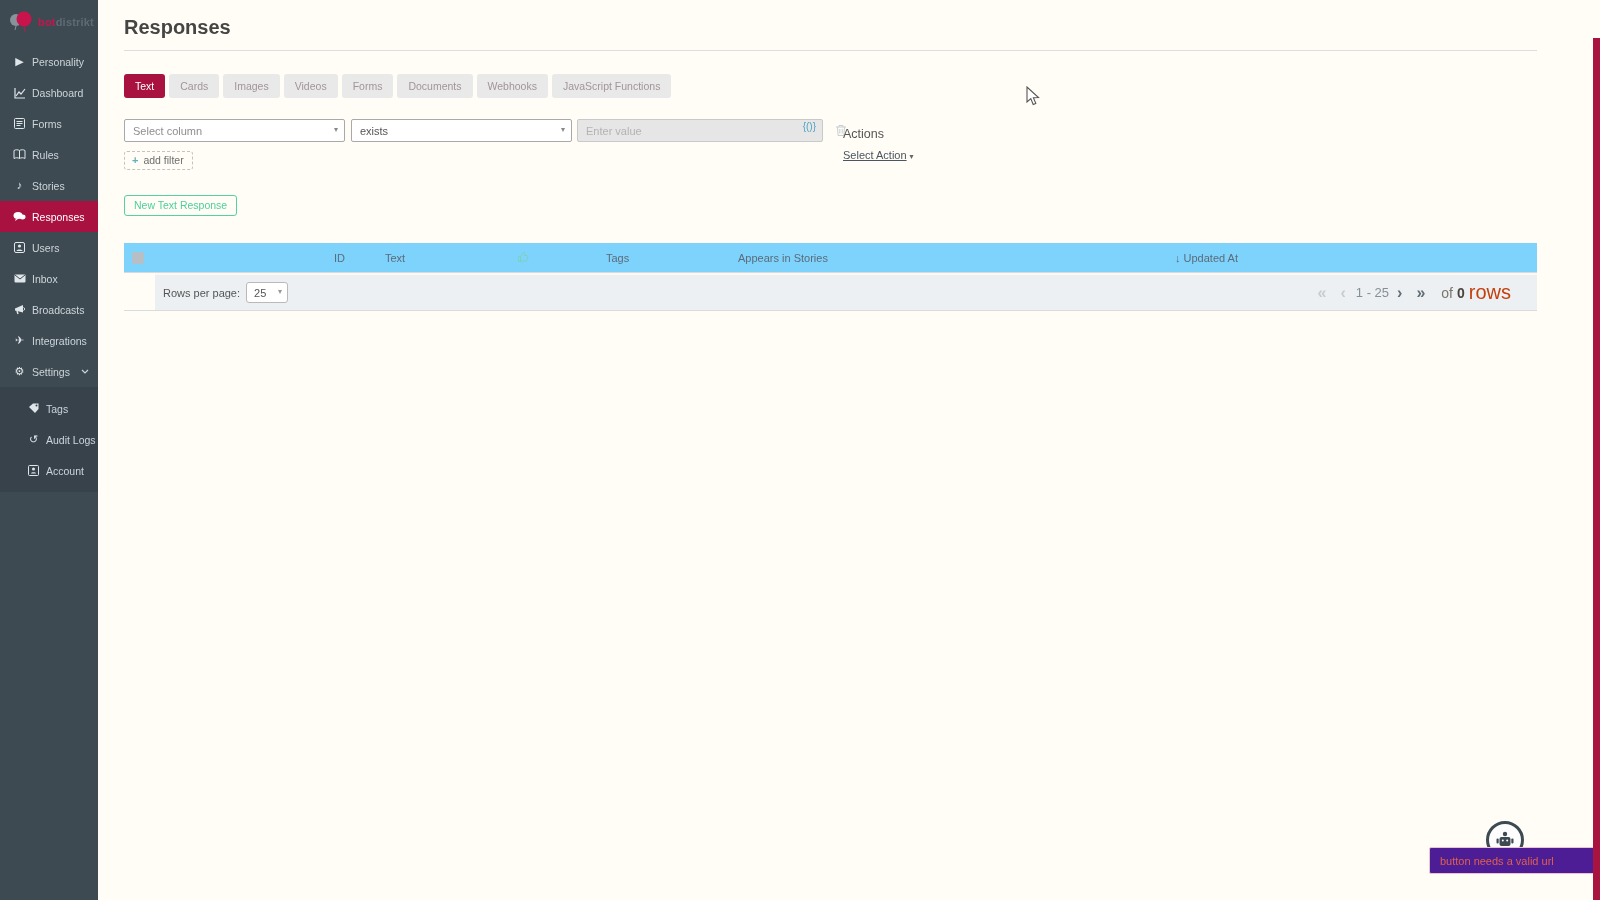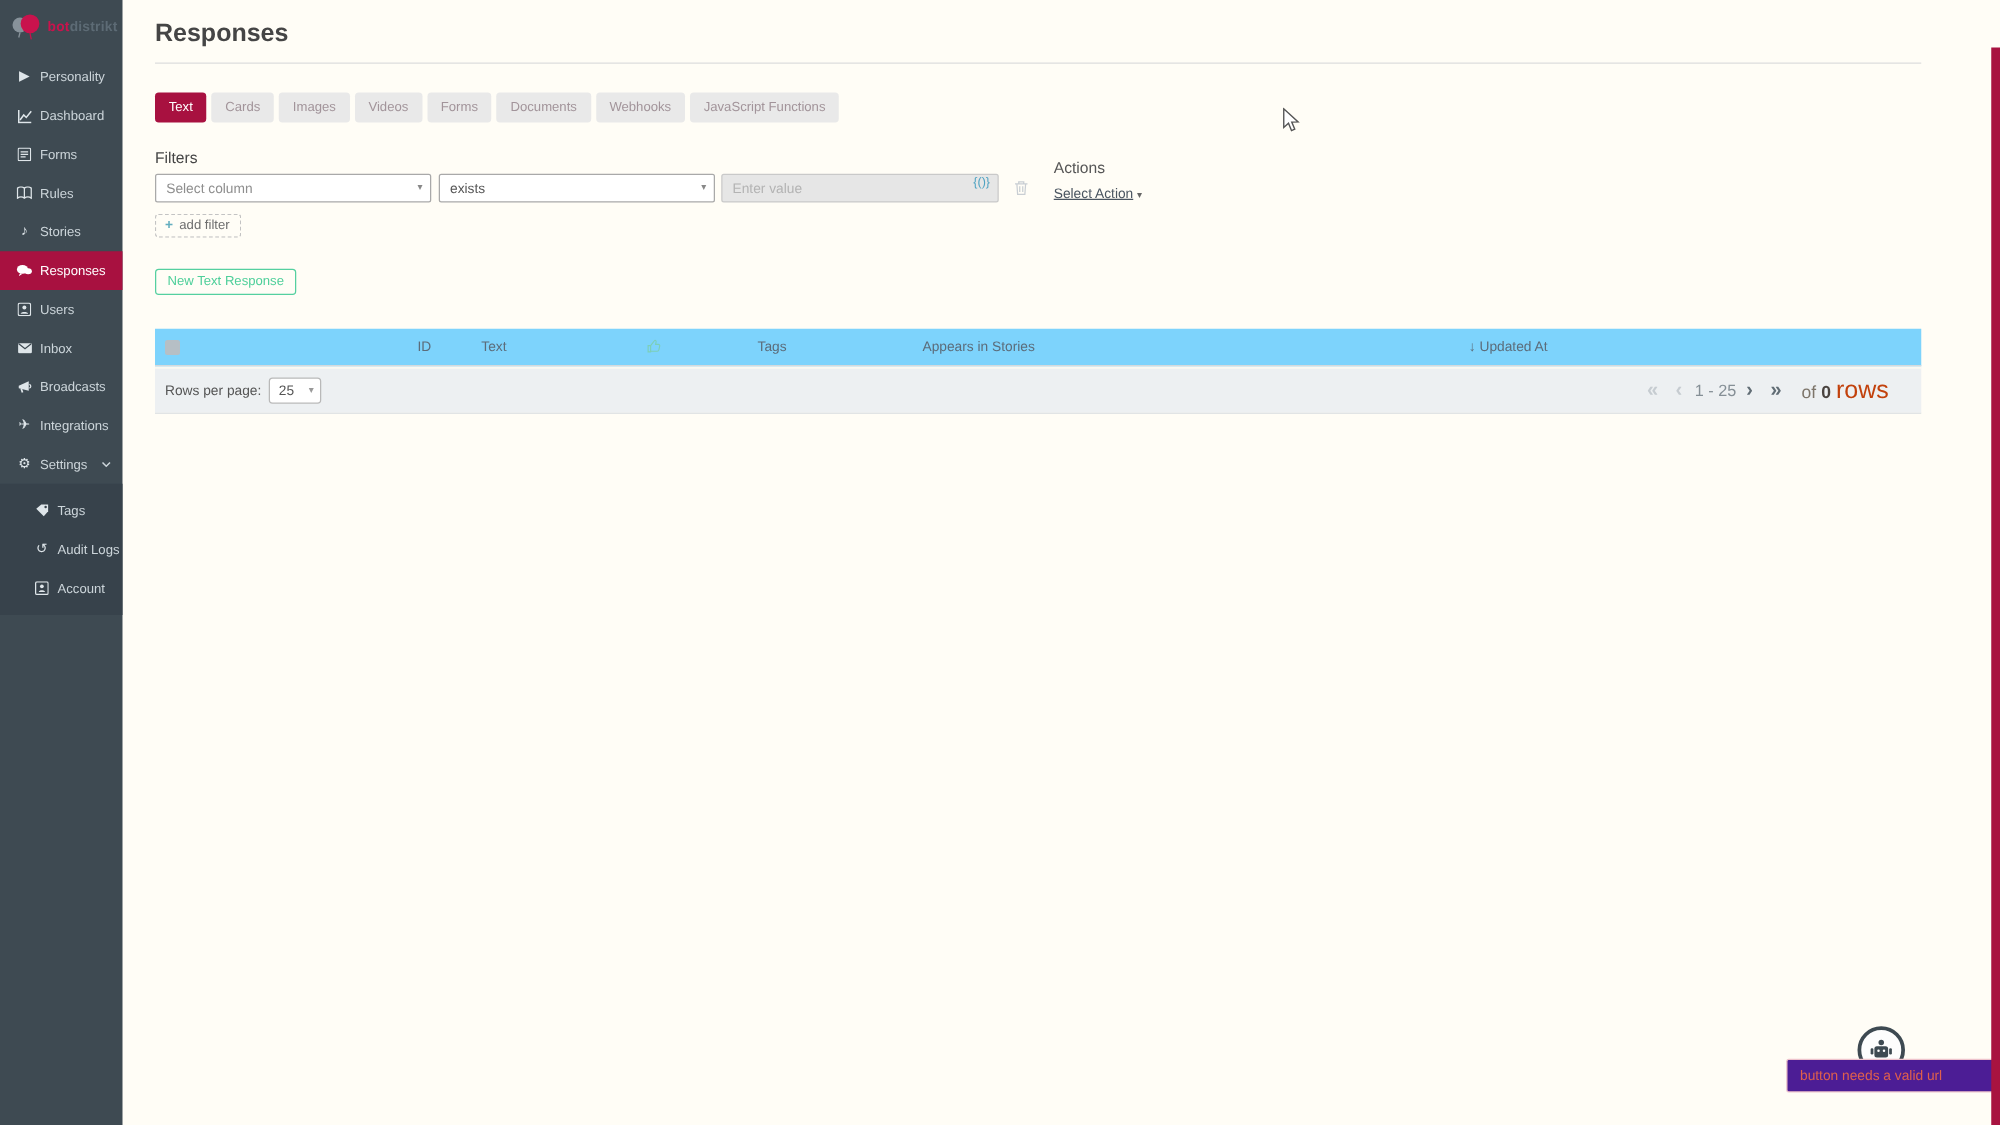--- a/index.html
+++ b/index.html
@@ -33,41 +33,41 @@
   .tab { font-size:10.5px; padding:6px 11px; border-radius:3px; background:#e9e9e9; color:#a2949a; cursor:pointer; }
   .tab.active { background:#a81140; color:#ffffff; }
 
   .filters-zone { position:relative; margin-top:21px; }
   .filters-heading { font-size:12.5px; color:#454545; }
   .filter-row { display:flex; align-items:center; margin-top:6px; }
   .sel { position:relative; height:23px; background:#ffffff; border:1px solid #a9a9a9; border-radius:2px; display:flex; align-items:center; padding:0 18px 0 8px; font-size:11px; }
   .sel .caret { position:absolute; right:6px; top:5px; font-size:8px; color:#888888; }
   .sel-column { width:221px; color:#8e8e8e; margin-right:6px; }
   .sel-operator { width:221px; color:#555555; margin-right:5px; }
-  .value-wrap { position:relative; width:222px; height:23px; background:#e6e6e6; border:1px solid #c9c9c9; border-radius:2px; }
+  .value-wrap { position:relative; width:246px; height:23px; background:#e6e6e6; border:1px solid #c9c9c9; border-radius:2px; }
   .value-input { width:100%; height:100%; background:transparent; border:none; outline:none; font-size:11px; padding:0 34px 0 8px; color:#9c9c9c; font-family:"Liberation Sans", sans-serif; }
   .value-input::placeholder { color:#b3b3b3; }
   .value-badge { position:absolute; right:6px; top:1px; font-size:10px; color:#4fa3c2; }
   .trash { margin-left:12px; display:flex; cursor:pointer; }
   .add-filter { display:inline-flex; align-items:center; margin-top:9px; border:1px dashed #c3c3c3; border-radius:3px; padding:2px 8px 3px 7px; font-size:10.5px; color:#6e6e6e; cursor:pointer; background:#fffdf6; }
   .add-filter .plus { color:#64aebf; font-size:11px; font-weight:bold; margin-right:5px; }
 
   .actions-block { position:absolute; left:719px; top:8px; }
   .actions-heading { font-size:12.5px; color:#555555; }
   .select-action { margin-top:8px; font-size:11px; color:#4a5560; text-decoration:underline; cursor:pointer; display:inline-block; }
   .select-action .sa-caret { font-size:8px; color:#666666; text-decoration:none; display:inline-block; margin-left:3px; }
 
   .new-btn { display:inline-block; margin-top:25px; padding:3px 9px 4px; border:1px solid #55d0a0; color:#4ecf9a; background:transparent; border-radius:3px; font-size:10.5px; cursor:pointer; font-family:"Liberation Sans", sans-serif; }
 
   
   .table { margin-top:27px; border-bottom:1px solid #d7dcdf; }
   .thead { position:relative; height:30px; background:#7dd3fc; border-bottom:1px solid #d4dadd; font-size:11px; color:#5c6c7a; }
   .th { position:absolute; top:9px; }
   .th-check { position:absolute; left:8px; top:9px; width:12px; height:12px; background:#b6bfc5; border-radius:2px; cursor:pointer; }
-  .tfoot { height:37px; background:#edf0f2; border-top:2px solid #fbf9f2; display:flex; align-items:center; padding:0 26px 0 8px; }
+  .tfoot { height:37px; background:#edf0f2; border-top:2px solid #fbf9f2; display:flex; align-items:center; padding:0 26px 0 8px;margin-left:31px; }
   .rpp-label { font-size:11px; color:#555555; }
   .rpp-select { position:relative; width:42px; height:21px; background:#ffffff; border:1px solid #b9b9b9; border-radius:3px; margin-left:6px; display:flex; align-items:center; padding-left:7px; font-size:11px; color:#555555; }
   .rpp-select .caret { position:absolute; right:5px; top:4px; font-size:8px; color:#999999; }
   .pager { margin-left:auto; display:flex; align-items:center; }
   .pg-arrow { font-size:16px; line-height:1; cursor:pointer; font-weight:bold; }
   .pg-dim { color:#c6ccd1; }
   .pg-dark { color:#616d75; }
   .pg-first { margin-right:14px; }
   .pg-prev { margin-right:10px; }
   .pg-range { font-size:13px; color:#858f96; margin-right:8px; }
@@ -228,21 +228,20 @@
     <div class="tab">Cards</div>
     <div class="tab">Images</div>
     <div class="tab">Videos</div>
     <div class="tab">Forms</div>
     <div class="tab">Documents</div>
     <div class="tab">Webhooks</div>
     <div class="tab">JavaScript Functions</div>
   </div>
 
   <div class="filters-zone">
-    <div class="filters-heading">Filters</div>
     <div class="filter-row">
       <div class="sel sel-column">
         <span>Select column</span>
         <span class="caret">▾</span>
       </div>
       <div class="sel sel-operator">
         <span>exists</span>
         <span class="caret">▾</span>
       </div>
       <div class="value-wrap">

